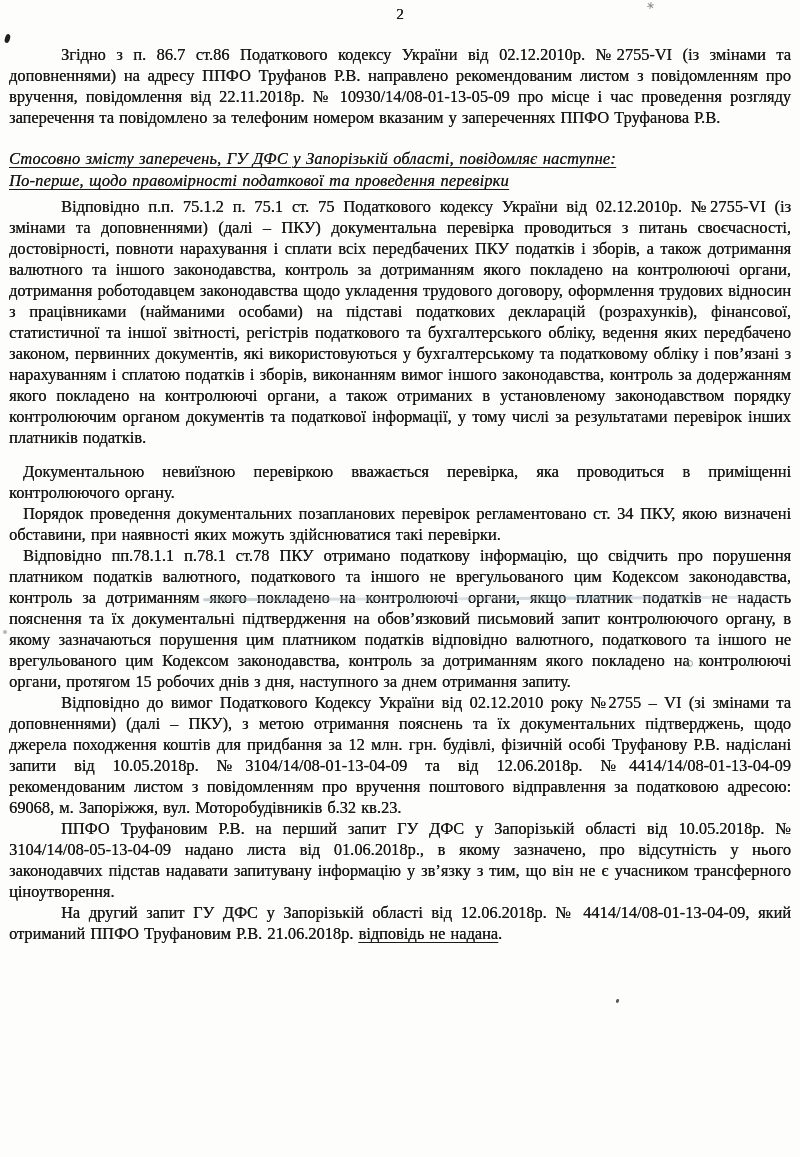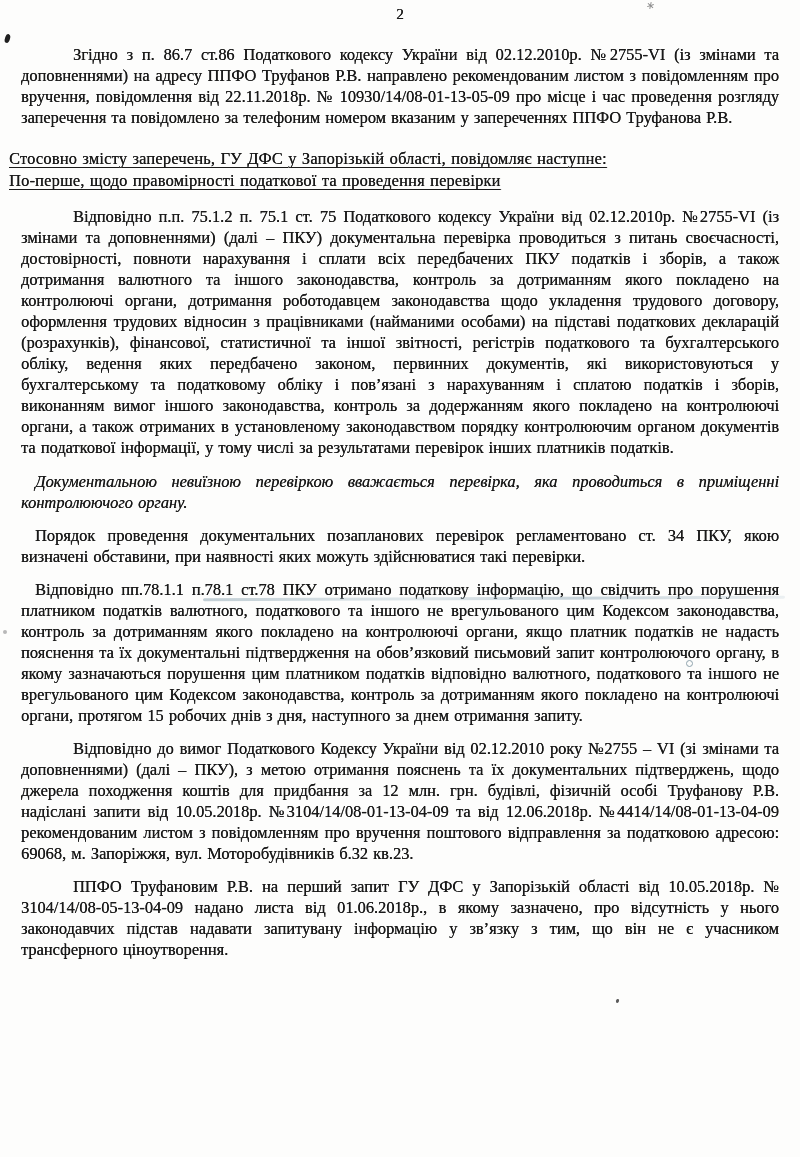--- a/index.html
+++ b/index.html
@@ -28,27 +28,28 @@
     text-shadow: 0.2px 0 0 currentColor;
   }
   .page-number {
     text-align: center;
     padding-top: 5px;
     font-size: 15px;
     line-height: 18px;
     margin-bottom: 21px;
   }
   p.para {
-    margin: 12px;
+    margin: 0;
   }
   .indent-lg { text-indent: 52px; }
   .indent-sm { text-indent: 14px; }
-  .gap-top { margin-top: 13px !important; font-style: italic; }
+  .gap-top { margin-top: 13px !important; }
   .heading {
-    margin: 20px 0 14px 0;
+    margin: 20px 0 4px 0;
+    font-style: italic;
     text-align: left;
     letter-spacing: 0.2px;
   }
   .heading p {
     margin: 0;
     line-height: 22px;
     text-decoration: underline;
     text-underline-offset: 3px;
     text-decoration-thickness: 1.2px;
   }
@@ -137,15 +138,16 @@
   <p class="para indent-sm">Відповідно пп.78.1.1 п.78.1 ст.78 ПКУ отримано податкову інформацію, що свідчить про порушення платником податків валютного, податкового та іншого не врегульованого цим Кодексом законодавства, контроль за дотриманням якого покладено на контролюючі органи, якщо платник податків не надасть пояснення та їх документальні підтвердження на обов’язковий письмовий запит контролюючого органу, в якому зазначаються порушення цим платником податків відповідно валютного, податкового та іншого не врегульованого цим Кодексом законодавства, контроль за дотриманням якого покладено на контролюючі органи, протягом 15 робочих днів з дня, наступного за днем отримання запиту.</p>
 
   <div class="artifact dot-ring"></div>
 
   <p class="para indent-lg">Відповідно до вимог Податкового Кодексу України від 02.12.2010 року №2755 – VI (зі змінами та доповненнями) (далі – ПКУ), з метою отримання пояснень та їх документальних підтверджень, щодо джерела походження коштів для придбання за 12 млн. грн. будівлі, фізичній особі Труфанову Р.В. надіслані запити від 10.05.2018р. №3104/14/08-01-13-04-09 та від 12.06.2018р. №4414/14/08-01-13-04-09 рекомендованим листом з повідомленням про вручення поштового відправлення за податковою адресою: 69068, м. Запоріжжя, вул. Моторобудівників б.32 кв.23.</p>
 
   <p class="para indent-lg"><span>ППФО Труфановим Р.В. на перший запит ГУ ДФС у Запорізькій області від 10.05.2018р. № 3104/14/08-05-13-04-09 надано листа від 01.06.2018р., в якому зазначено, про відсутність у нього законодавчих підстав надавати запитувану інформацію у зв’язку з тим,  що він не є учасником трансферного ціноутворення.</span></p>
 
   <div class="artifact dot-small"></div>
 
+  <p class="para indent-lg"><span>На другий запит ГУ ДФС у Запорізькій області від 12.06.2018р. № 4414/14/08-01-13-04-09, який отриманий ППФО Труфановим Р.В. 21.06.2018р. </span><span class="u">відповідь не надана</span><span>.</span></p>
 
 
 </div>
 
 </body></html>

